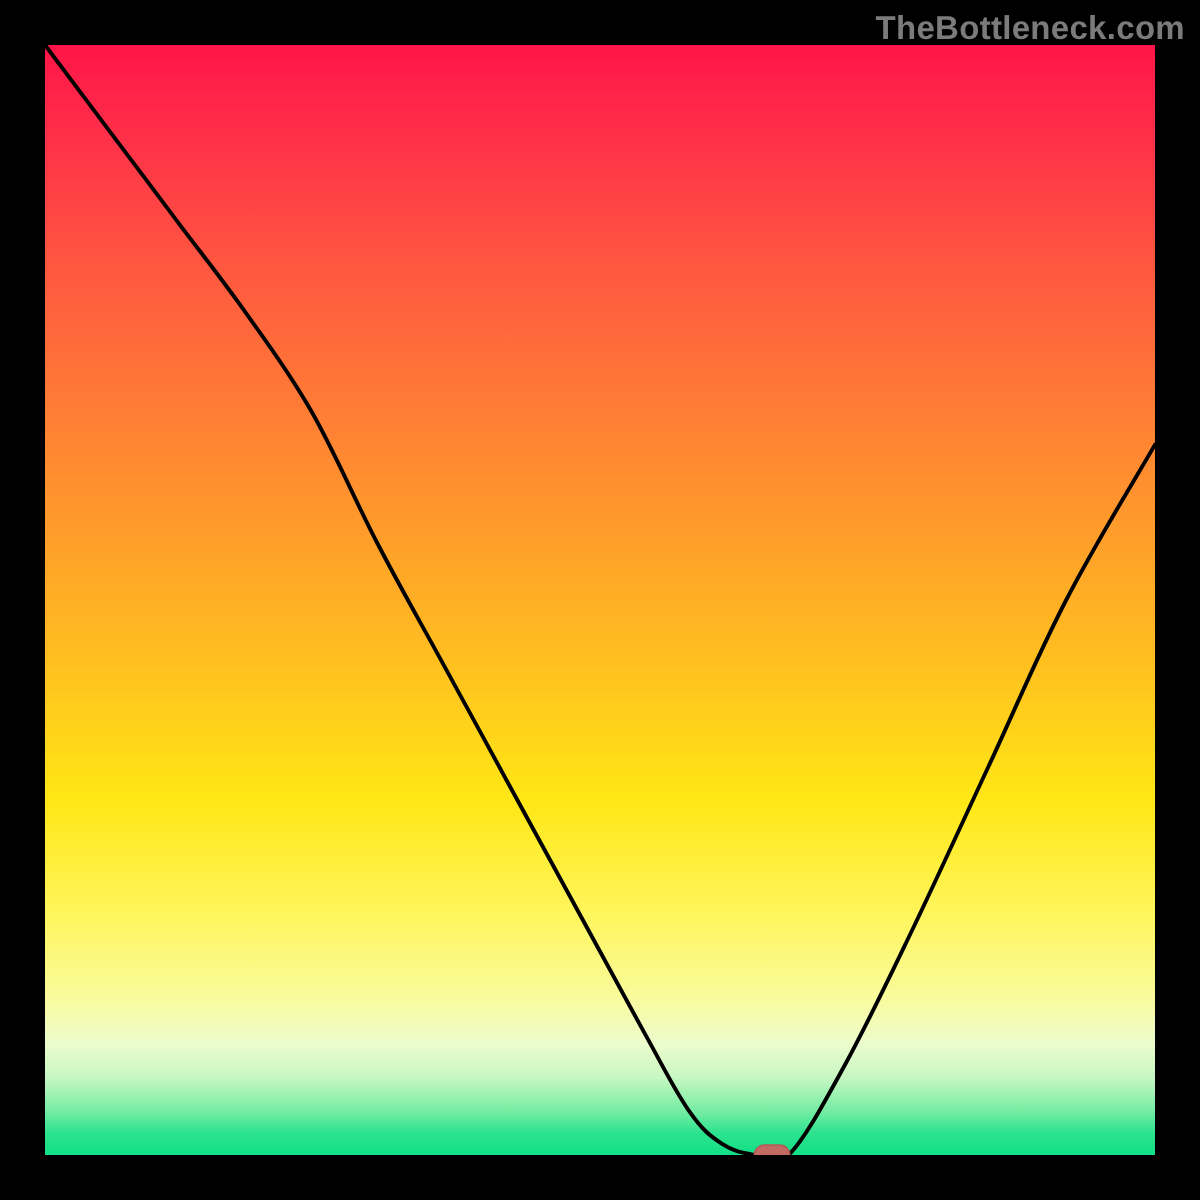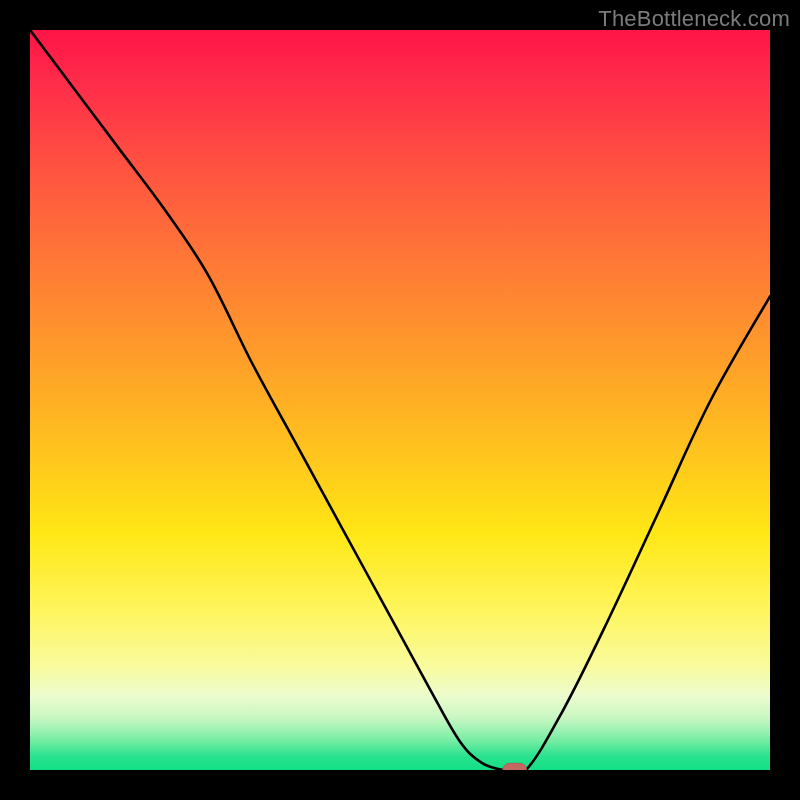--- a/index.html
+++ b/index.html
@@ -58,21 +58,21 @@
     fill: #c26a62;
     stroke: #b25a56;
     stroke-width: 1;
   }
   .watermark {
     position: absolute;
     top: 6px;
     right: 10px;
     color: #7b7b7b;
     font-size: 22px;
-    font-weight: 400;
+    font-weight: 700;
     letter-spacing: 0.2px;
     user-select: none;
   }
 </style>
 </head>
 <body>
 
 <div class="watermark">TheBottleneck.com</div>
 
 <div class="plot-area">

